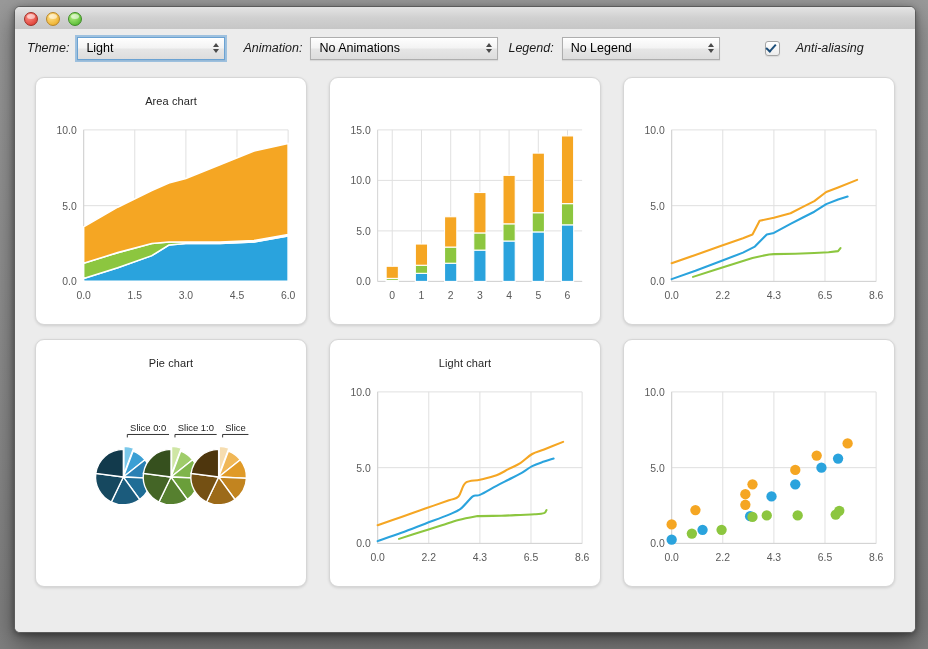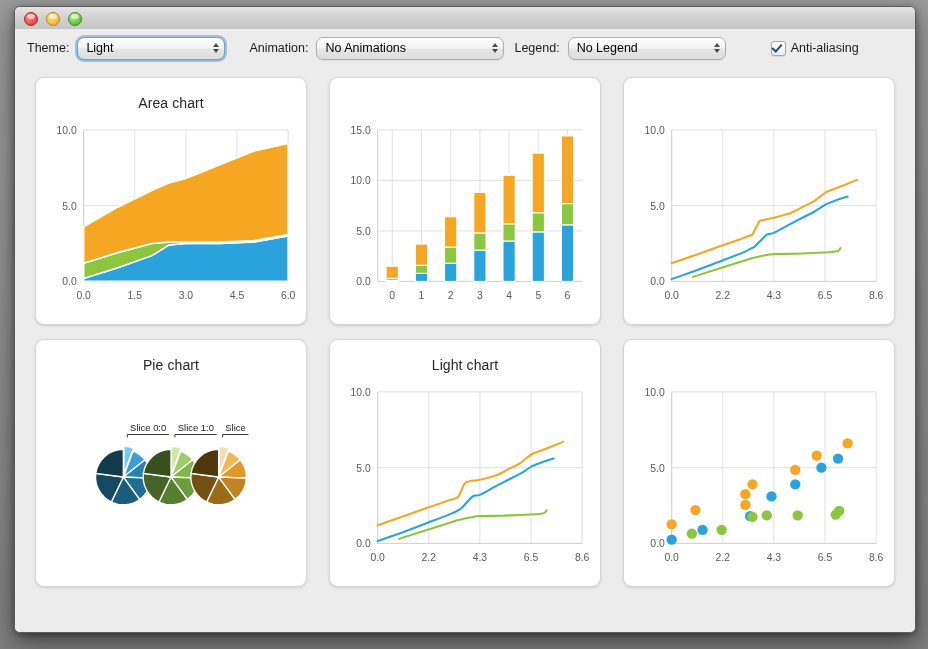--- a/index.html
+++ b/index.html
@@ -43,25 +43,25 @@
   .dot.green  { background: radial-gradient(circle at 35% 30%, #b7ef83, #63c23e 70%, #45962b); border:1px solid #3f8b27; }
 
   .content { position:absolute; left:0; top:22px; right:0; bottom:0; background:#ececec; }
 
   
   .toolbar {
     height: 38px; display:flex; align-items:center;
     padding: 0 12px; gap: 8px;
     font-size: 12.5px; color:#1b1b1b;
   }
-  .tb-label { white-space: nowrap; }
+  .tb-label { white-space: nowrap; font-style: italic; }
   .combo {
     position: relative;
     height: 21px;
-    border-radius: 7px;
+    border-radius: 0;
     background: linear-gradient(180deg,#fefefe 0%, #f3f3f3 48%, #e6e6e6 52%, #ddd 100%);
     border: 1px solid #aeaeae;
     box-shadow: 0 1px 0 rgba(255,255,255,.7) inset, 0 1px 1px rgba(0,0,0,.08);
     display:flex; align-items:center;
     padding: 0 20px 0 8px;
     font-size: 12.5px; color:#000;
     cursor: default;
   }
   .combo.focused {
     outline: 3px solid rgba(94,158,214,.55);
@@ -72,21 +72,21 @@
     position:absolute; right:5px; top:50%; transform: translateY(-50%);
     display:flex; flex-direction:column; gap:2px; align-items:center;
   }
   .combo .arrows i { display:block; width:0;height:0; }
   .combo .arrows i.up   { border-left:3.5px solid transparent;border-right:3.5px solid transparent;border-bottom:4px solid #4a4a4a; }
   .combo .arrows i.down { border-left:3.5px solid transparent;border-right:3.5px solid transparent;border-top:4px solid #4a4a4a; }
   .combo.theme     { width: 118px; }
   .combo.animation { width: 158px; align-items: center; }
   .combo.legend    { width: 128px; }
 
-  .checkwrap { display:flex; align-items:center; gap:5px; margin-left:6px;padding-left:31px; }
+  .checkwrap { display:flex; align-items:center; gap:16px; margin-left:6px;padding-left:31px; }
   .checkbox {
     width: 13px; height: 13px; border-radius:3px;
     background: linear-gradient(180deg,#ffffff,#ededed);
     border:1px solid #a5a5a5; position:relative;
     box-shadow: 0 1px 1px rgba(0,0,0,.08);
   }
   .checkbox::after{
     content:""; position:absolute; left:2px; top:0px;
     width:4px; height:8px; border:solid #1d4f7a; border-width:0 2px 2px 0;
     transform: rotate(42deg);
@@ -106,21 +106,21 @@
   .card {
     background:#fff;
     border-radius: 9px;
     border: 1px solid #d6d6d6;
     box-shadow: 0 1px 3px rgba(0,0,0,.13);
     position:relative;
     overflow:hidden;
   }
   .card-title {
     text-align:center;
-    font-size: 14px;
+    font-size: 11px;
     color:#262626;
     margin-top: 17px;
     letter-spacing:.1px;
   }
   .plot { position:absolute; left:0; right:0; top:40px; bottom:0; }
   .plot svg { display:block; width:100%; height:100%; }
 
   .tick { font-size: 10.5px; fill:#5a5a5a; font-family:"Liberation Sans", sans-serif; }
   .grid-line { stroke:#e0e0e0; stroke-width:1; }
   .axis-line { stroke:#d2d2d2; stroke-width:1; }
@@ -146,21 +146,21 @@
       <div class="toolbar">
         <span class="tb-label">Theme:</span>
         <div class="combo theme focused">
           <span>Light</span>
           <span class="arrows">
               <i class="up"></i>
               <i class="down"></i>
             </span>
         </div>
 
-        <span class="tb-label" style="margin-left:16px">Animation:</span>
+        <span class="tb-label" style="margin-left:10px">Animation:</span>
         <div class="combo animation">
           <span>No Animations</span>
           <span class="arrows">
               <i class="up"></i>
               <i class="down"></i>
             </span>
         </div>
 
         <span class="tb-label" style="margin-left:2px">Legend:</span>
         <div class="combo legend">

